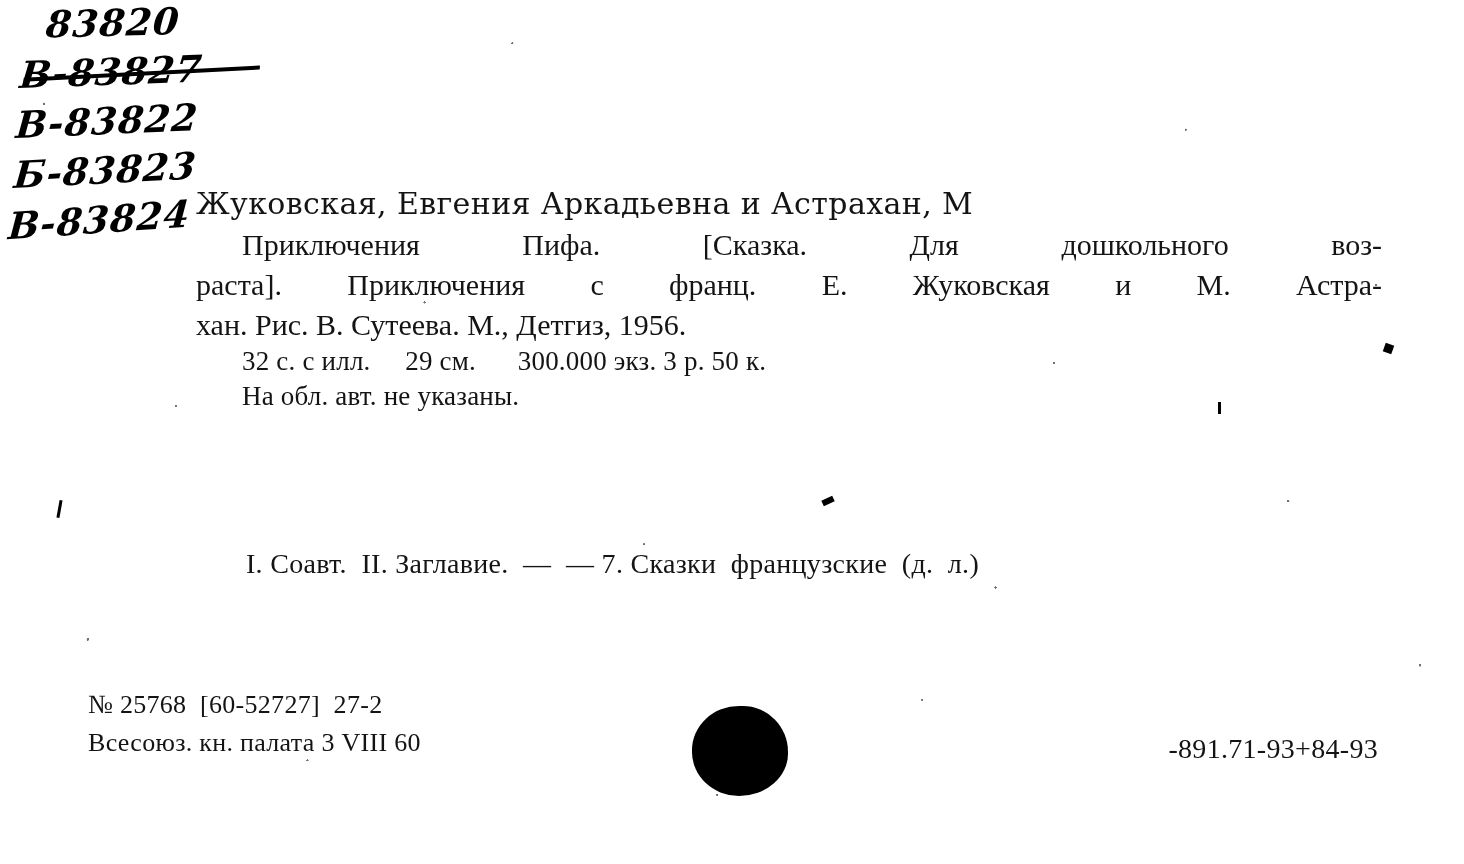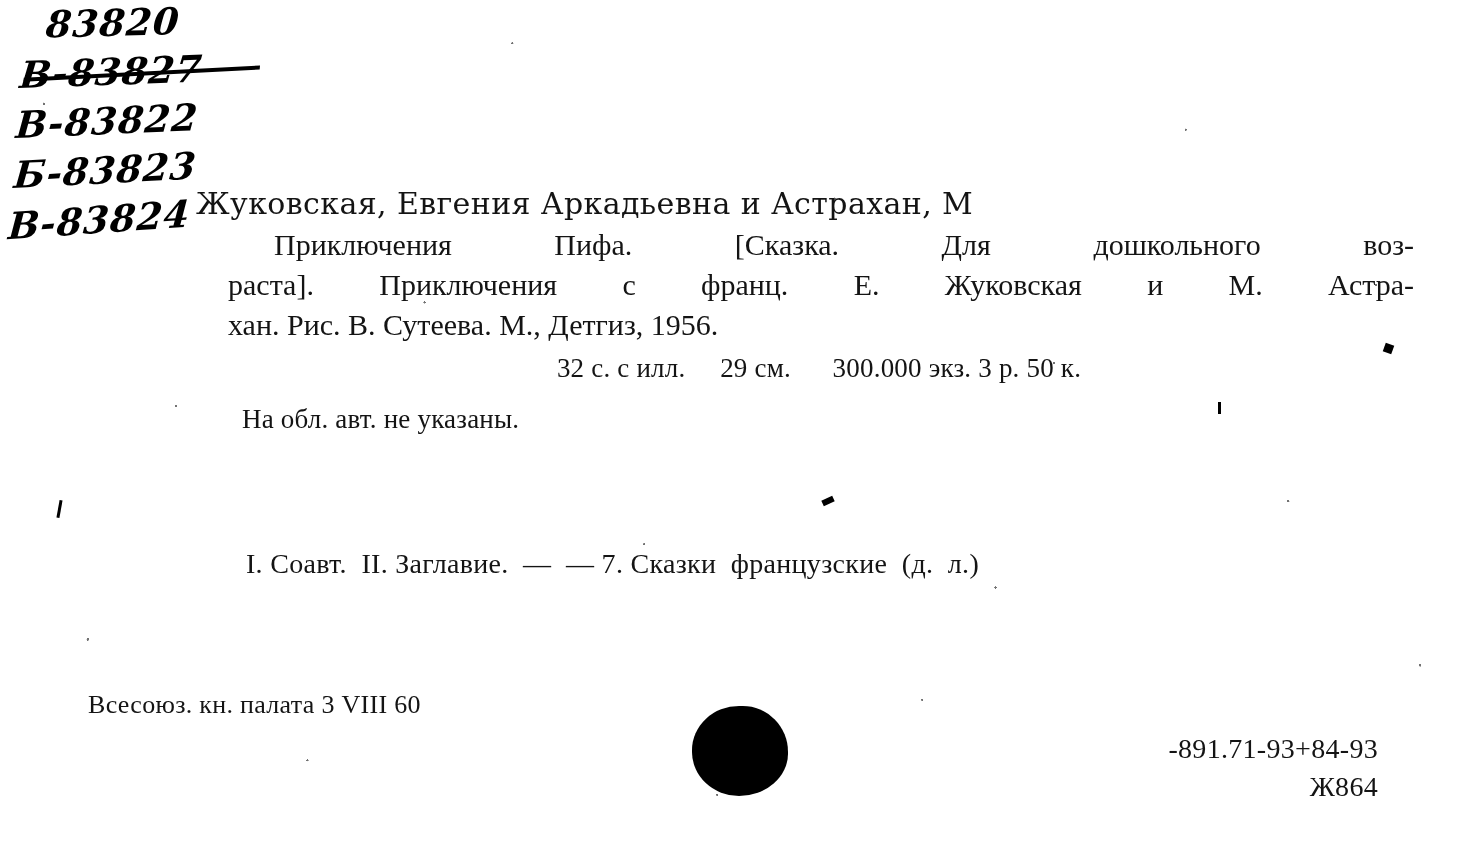--- a/index.html
+++ b/index.html
@@ -87,44 +87,42 @@
     font-size: 30px;
     letter-spacing: .4px;
     white-space: nowrap;
   }
   .rec-body {
     font-size: 30px;
     line-height: 1.33;
     margin-top: 4px;
     text-align: justify;
     width: 1186px;
-    margin-left: 32px;
   }
   .rec-body .indent { display: inline-block; width: 46px; }
   .rec-body .l-just {
     display: block;
     text-align: justify;
     text-align-last: justify;
     white-space: normal;
   }
   .rec-body .l-last {
     display: block;
     text-align: left;
   }
   .phys {
     font-size: 27px;
-    margin-top: 8px;
+    margin-top: 1px;
     padding-left: 46px;
     letter-spacing: .2px;
     white-space: pre;
-    text-align: center;
   }
   .note {
     font-size: 27px;
-    margin-top: 20px;
+    margin-top: 4px;
     padding-left: 46px;
     letter-spacing: .2px;
   }
 
   
   .tracings {
     position: absolute;
     left: 246px;
     top: 548px;
     font-size: 28px;
@@ -196,26 +194,26 @@
     <span class="l-just">раста]. Приключения с франц. Е. Жуковская и М. Астра-</span>
     <span class="l-last">хан. Рис. В. Сутеева.      М., Детгиз, 1956.</span>
   </div>
   <div class="phys">32 с. с илл.     29 см.      300.000 экз. 3 р. 50 к.</div>
   <div class="note">На обл. авт. не указаны.</div>
 </div>
 
 <div class="tracings">I. Соавт.  II. Заглавие.  —  — 7. Сказки  французские  (д.  л.)</div>
 
 <div class="footer-left">
+  <div>№ 25768  [60-52727]  27-2</div>
   <div>Всесоюз. кн. палата 3 VIII 60</div>
 </div>
 
 <div class="ink-blob"></div>
 
 <div class="footer-right">
   <div>-891.71-93+84-93</div>
-  <div>Ж864</div>
 </div>
 
 <div class="mark mark-a"></div>
 <div class="mark mark-b"></div>
 <div class="mark mark-c"></div>
 <div class="mark mark-d"></div>
 
 </body></html>

